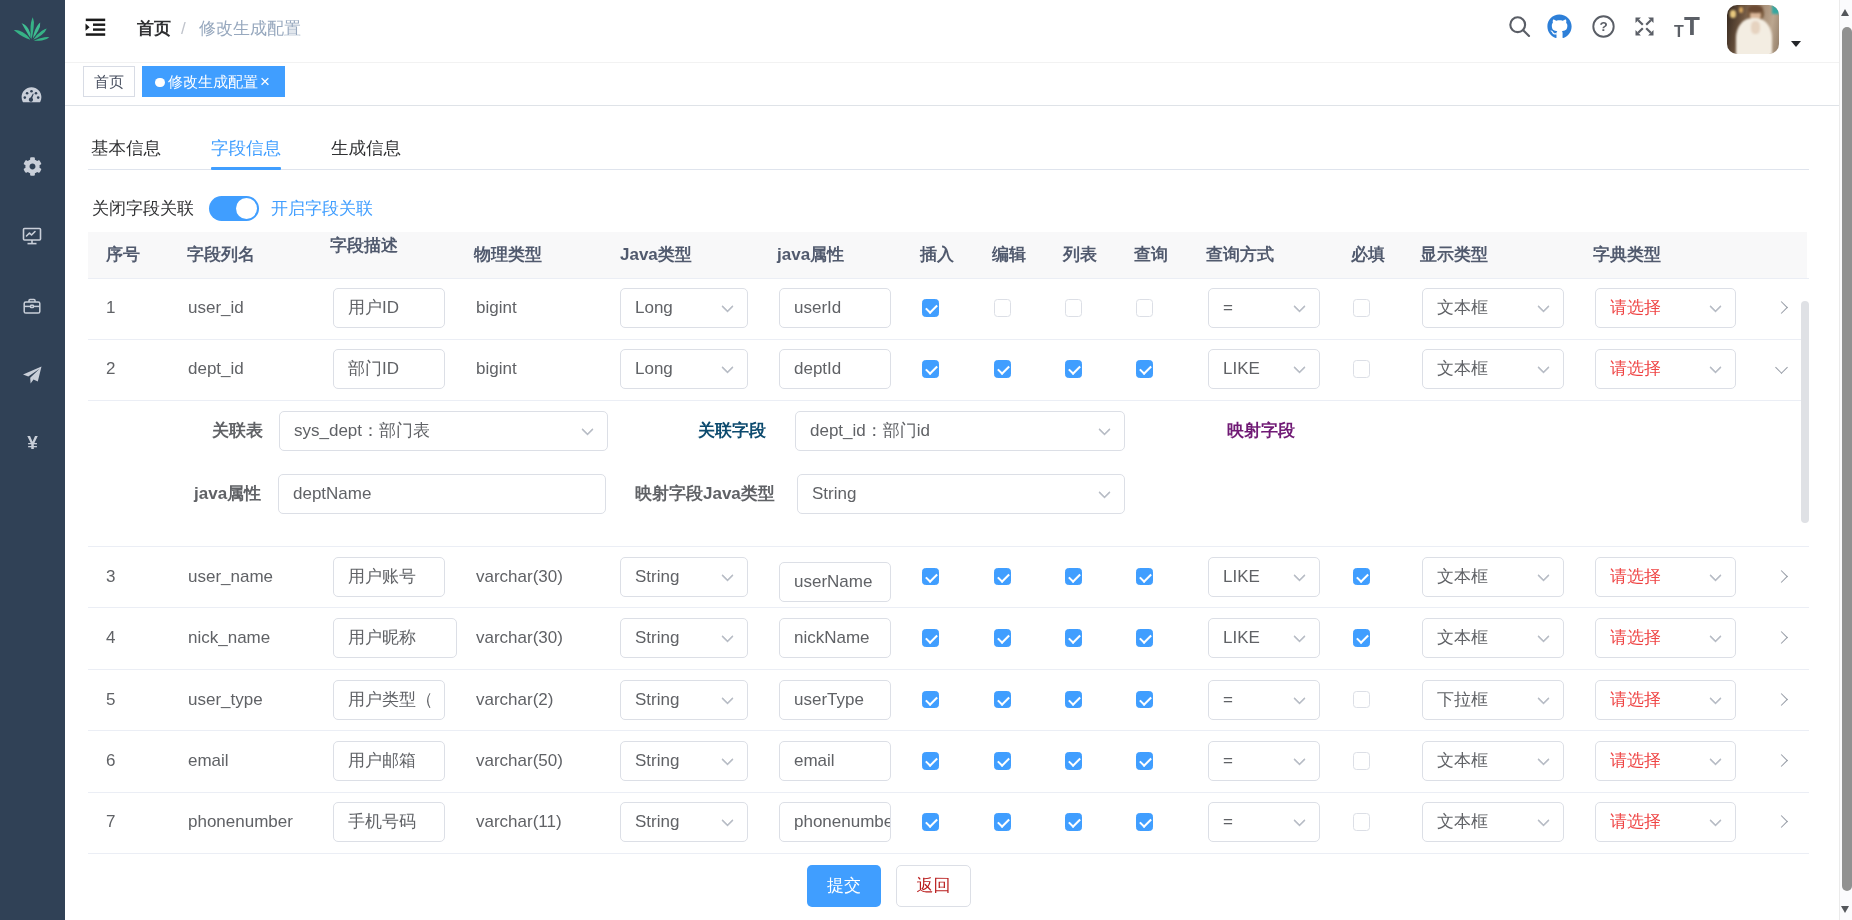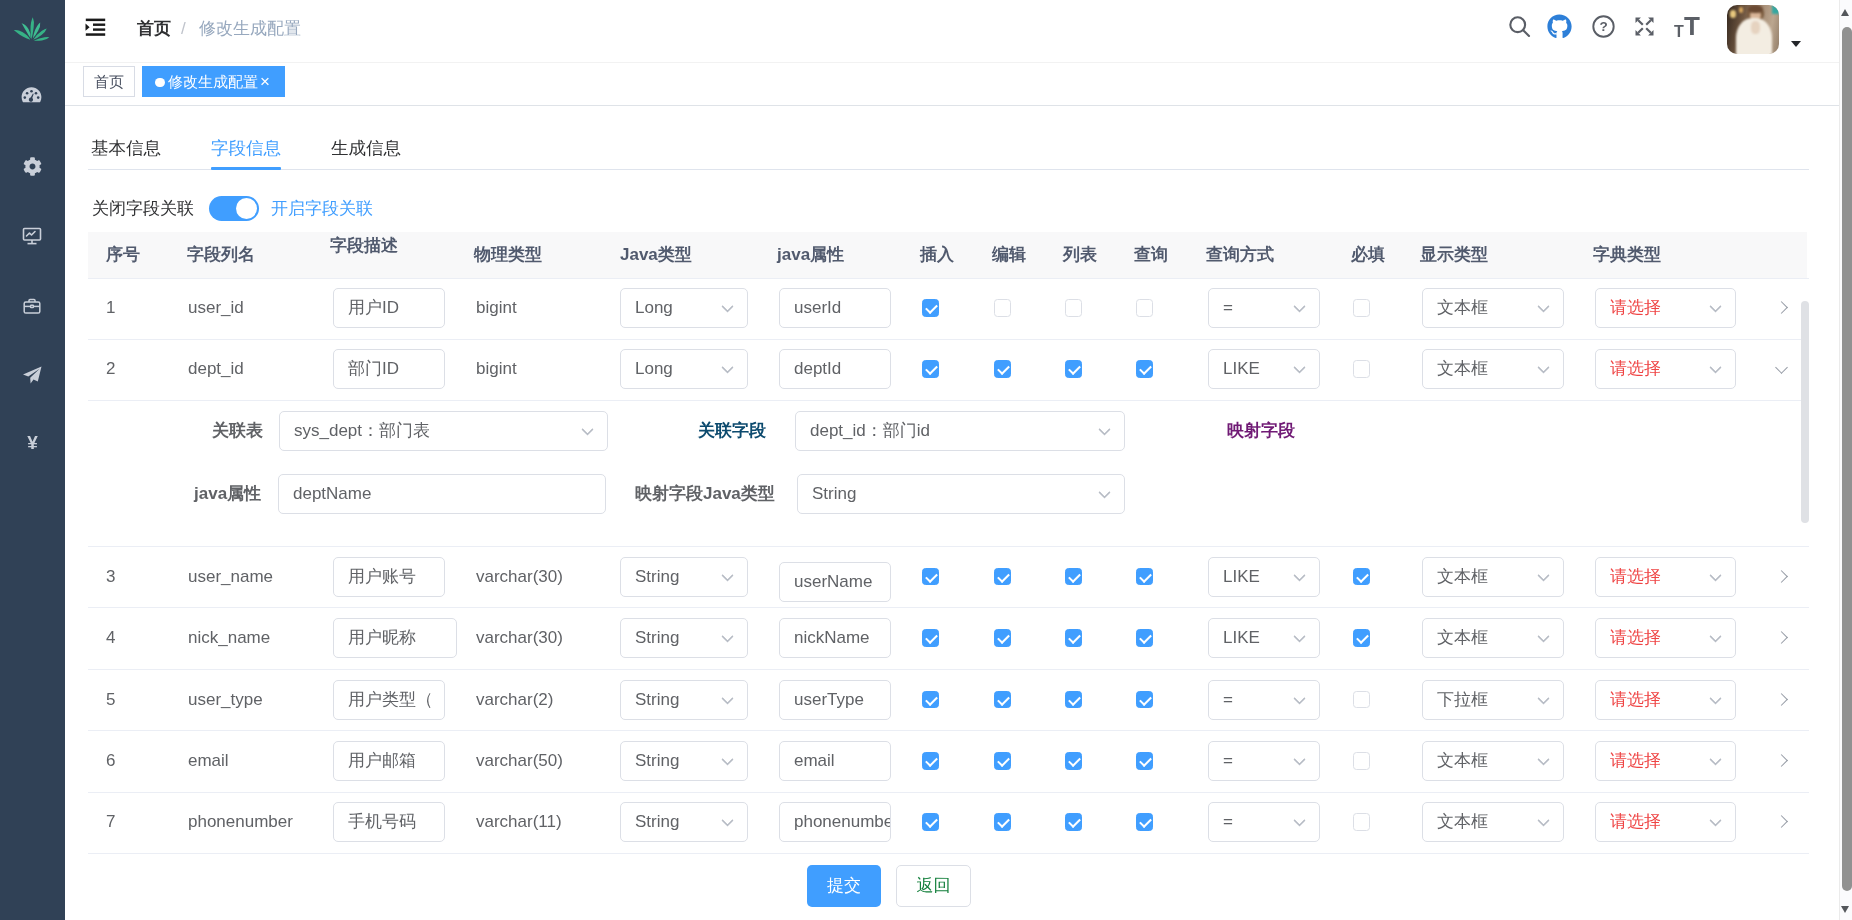--- a/index.html
+++ b/index.html
@@ -263,18 +263,18 @@
 <div class="hl" style="left:212px;top:419px;color:#606266">关联表</div>
 <div class="inp" style="left:279px;top:411px;width:329px">sys_dept：部门表<b class="chv"></b></div>
 <div class="hl" style="left:698px;top:419px;color:#0c4a6e">关联字段</div>
 <div class="inp" style="left:795px;top:411px;width:330px">dept_id：部门id<b class="chv"></b></div>
 <div class="hl" style="left:1227px;top:419px;color:#701a75">映射字段</div>
 <div class="hl" style="left:194px;top:482px;color:#606266">java属性</div>
 <div class="inp" style="left:278px;top:474px;width:328px">deptName</div>
 <div class="hl" style="left:635px;top:482px;color:#606266">映射字段Java类型</div>
 <div class="inp" style="left:797px;top:474px;width:328px">String<b class="chv"></b></div>
 <div class="abs" style="left:807px;top:864.5px;width:74px;height:42.5px;background:#409eff;border-radius:5px;color:#fff;font-size:17px;line-height:42.5px;text-align:center">提交</div>
-<div class="abs" style="left:896px;top:864.5px;width:75px;height:42.5px;background:#fff;border:1px solid #dcdfe6;border-radius:5px;color:#15803d;font-size:17px;line-height:40.5px;text-align:center">返回</div>
+<div class="abs" style="left:896px;top:864.5px;width:75px;height:42.5px;background:#fff;border:1px solid #dcdfe6;border-radius:5px;color:#b91c1c;font-size:17px;line-height:40.5px;text-align:center">返回</div>
 <div class="abs" style="left:1801px;top:301px;width:7.5px;height:222px;border-radius:4px;background:#dfe1e5"></div>
 <div class="abs" style="left:1839px;top:0;width:13px;height:920px;background:#fbfbfd;border-left:1px solid #ebebeb"></div>
 <div class="abs" style="left:1840.5px;top:9px;width:0;height:0;border-left:4.5px solid transparent;border-right:4.5px solid transparent;border-bottom:7.5px solid #54575c"></div>
 <div class="abs" style="left:1841.5px;top:27px;width:10.5px;height:864px;border-radius:5px;background:#919191"></div>
 <div class="abs" style="left:1840.5px;top:906px;width:0;height:0;border-left:4.5px solid transparent;border-right:4.5px solid transparent;border-top:7.5px solid #54575c"></div>
 </div>
 </body></html>

